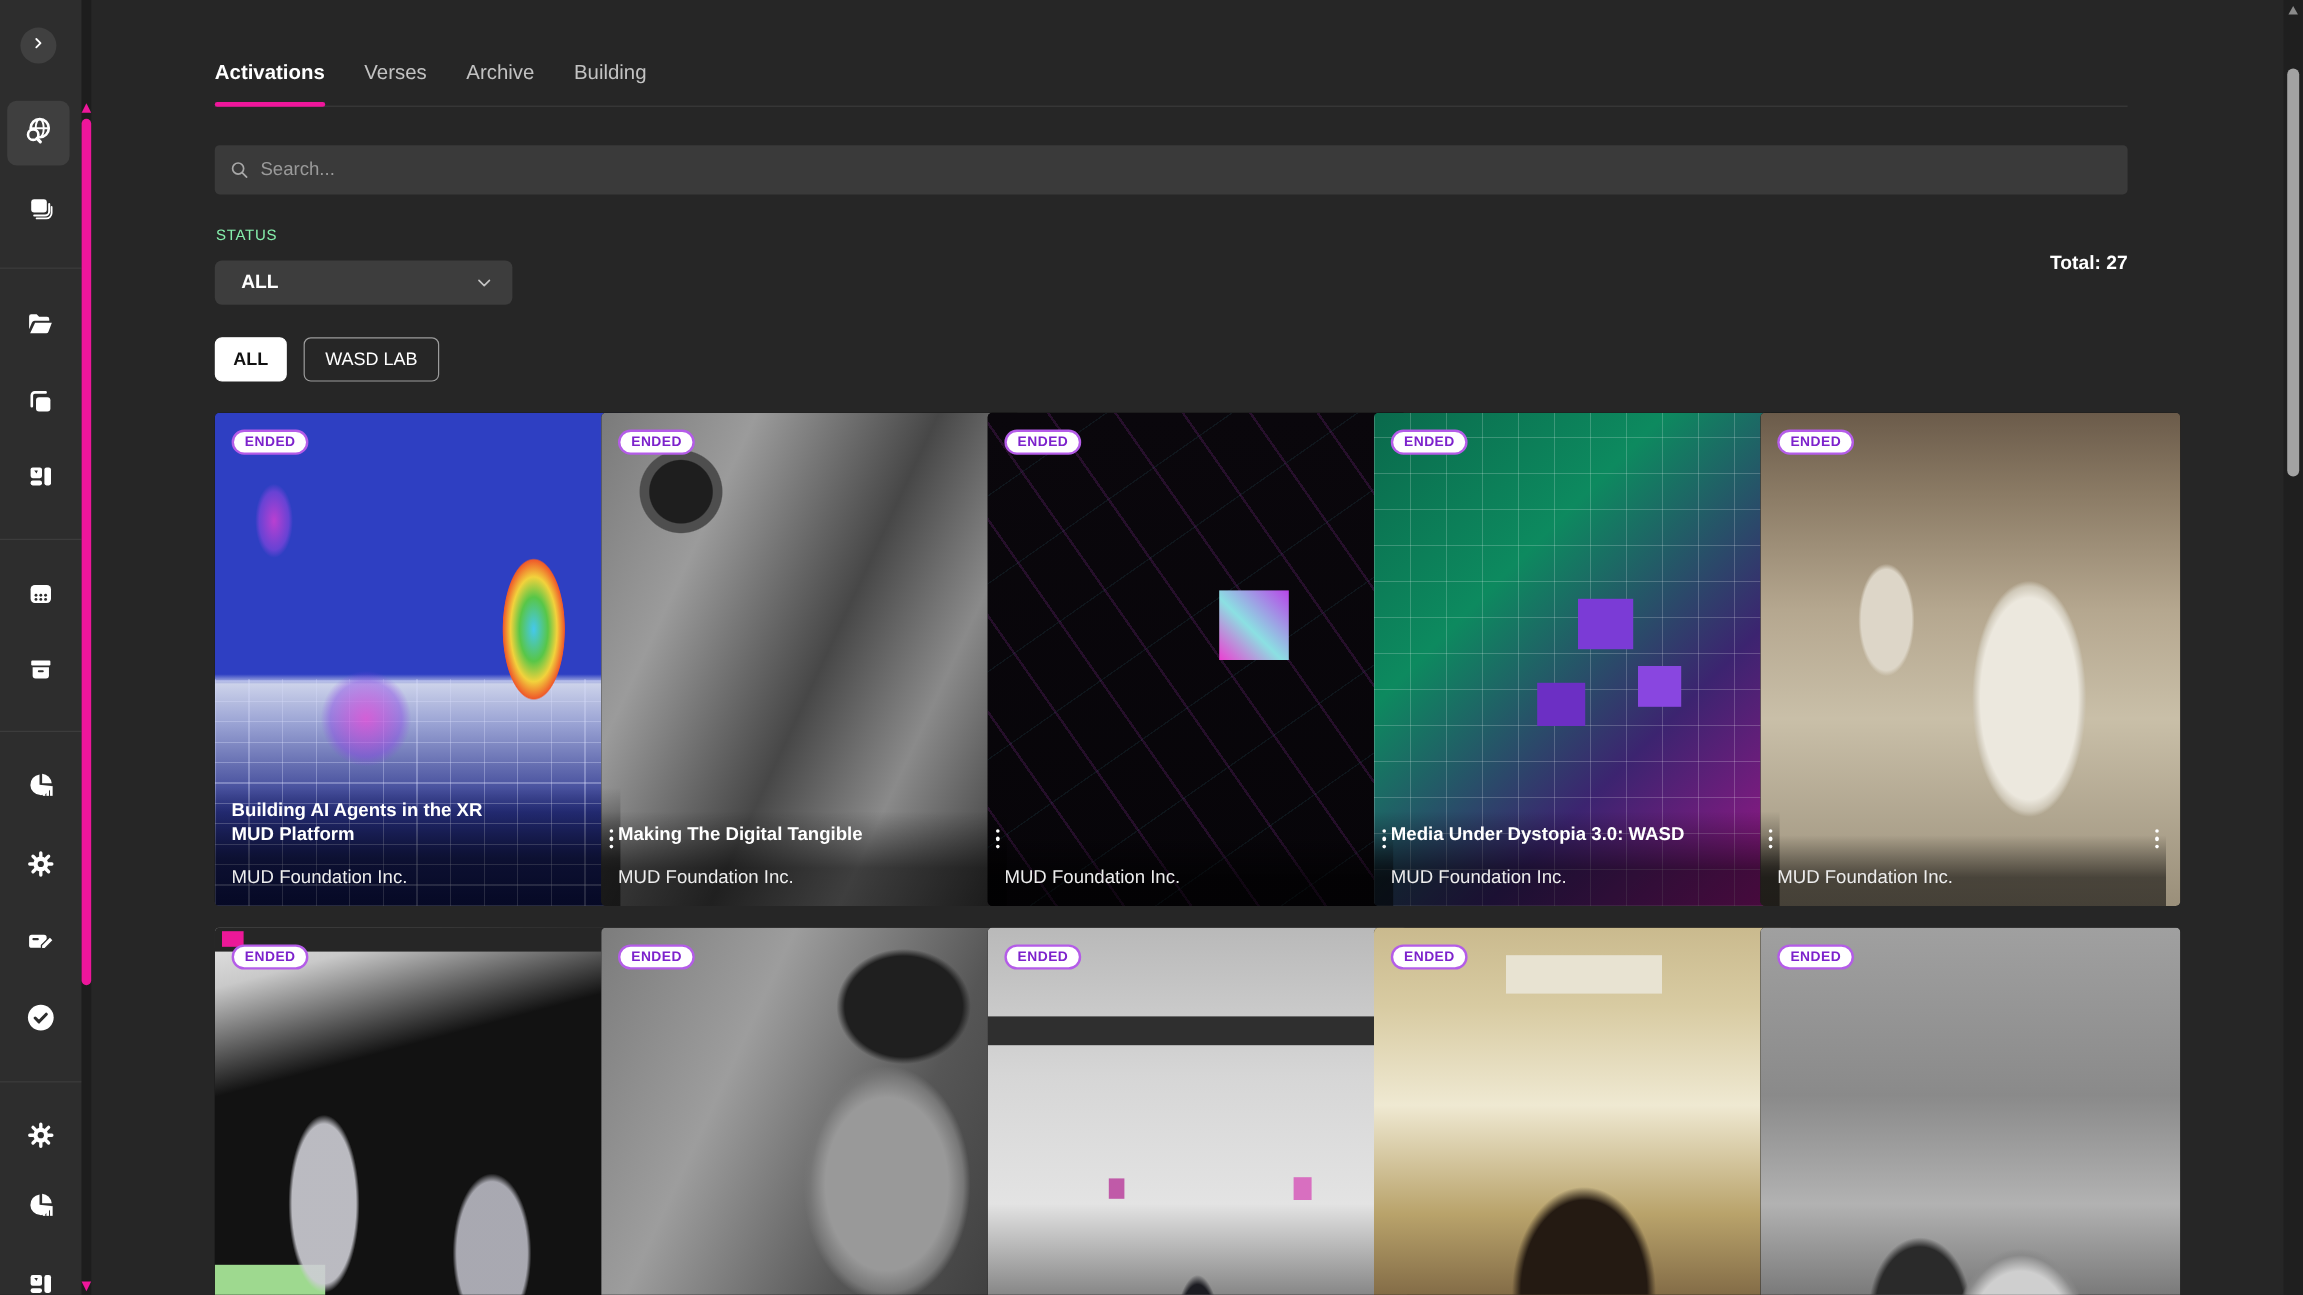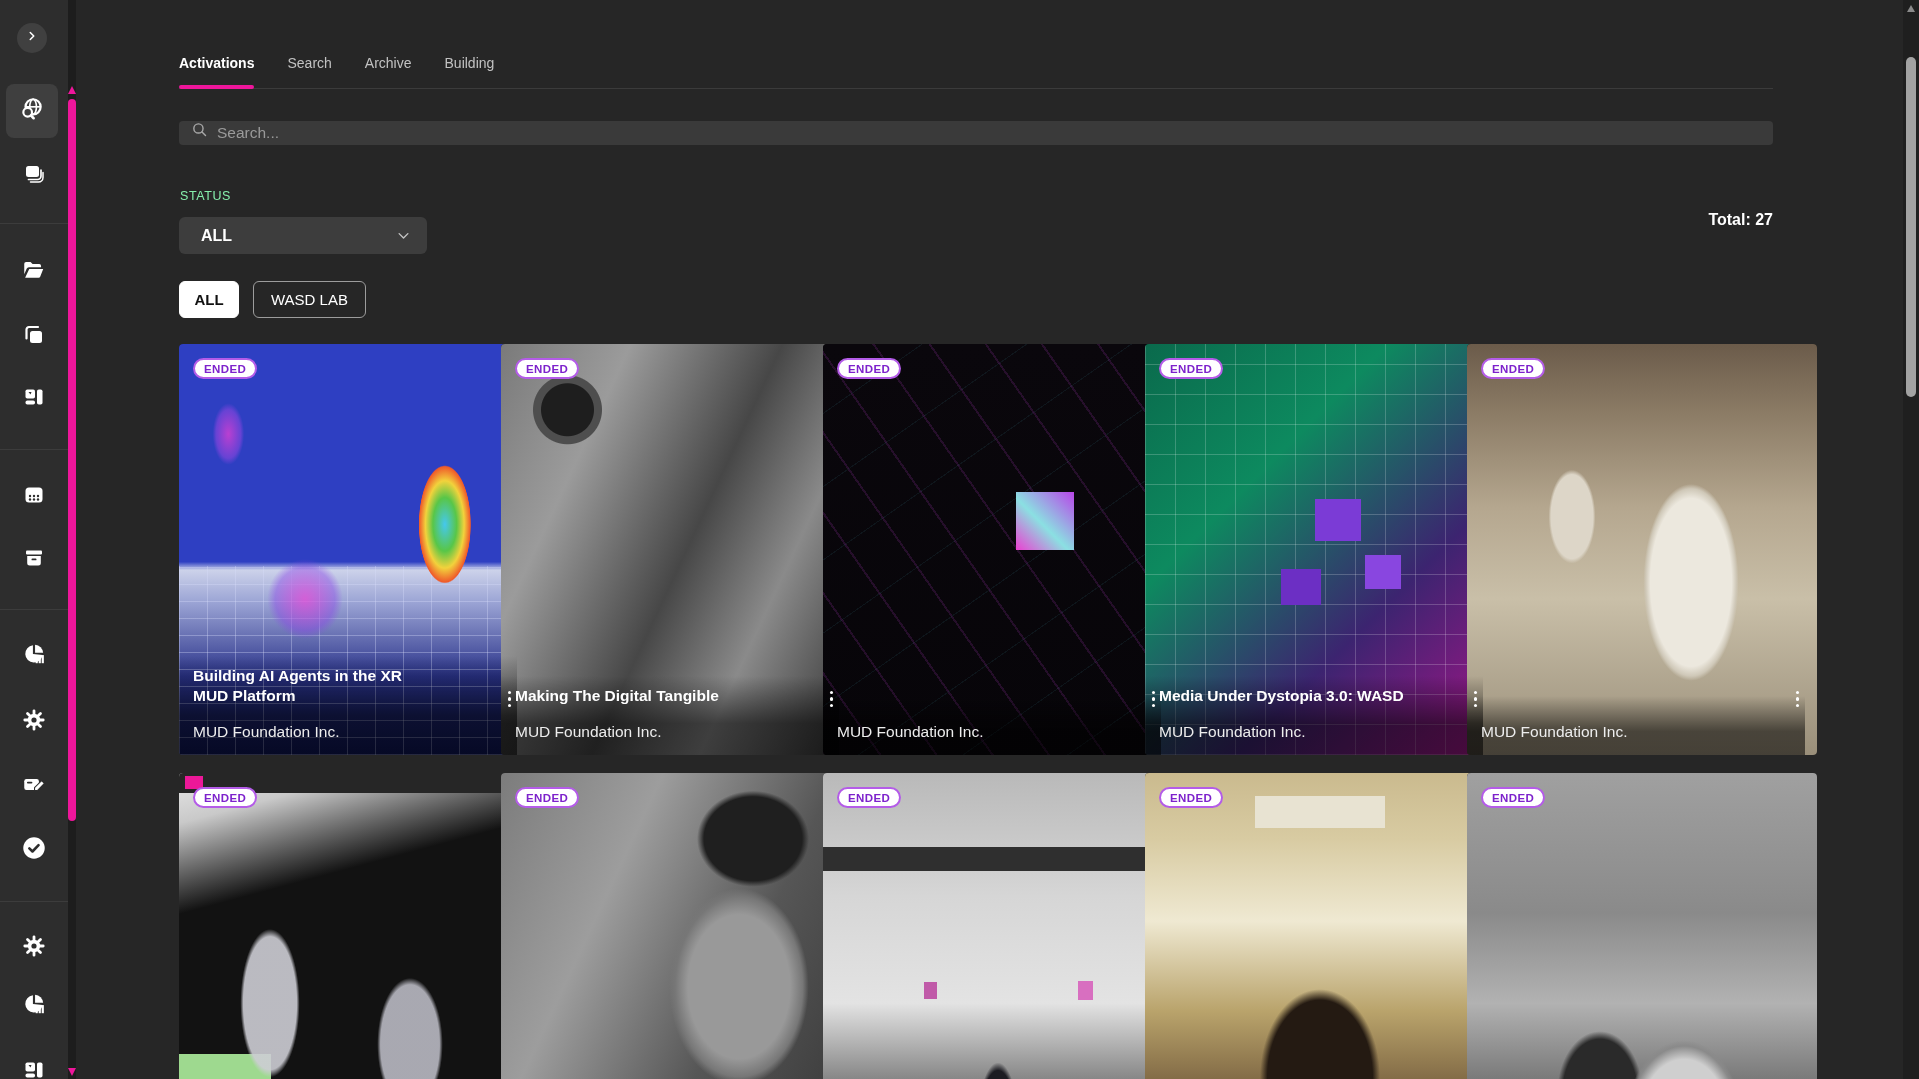--- a/index.html
+++ b/index.html
@@ -67,31 +67,31 @@
   
   .content {
     position:absolute; left:179px; top:0; width:1594px; height:1079px;
   }
 
   .tabs {
     position:absolute; top:0; left:0; width:1594px; height:89px;
     display:flex; align-items:flex-end; gap:33px; padding-bottom:17px;
     border-bottom:1px solid #3b3b3b;
   }
-  .tab { position:relative; font-size:14px; color:#c2c2c2; cursor:pointer; }
+  .tab { position:relative; font-size:17px; color:#c2c2c2; cursor:pointer; }
   .tab.active { color:#fff; font-weight:700; }
   .tab.active::after {
     content:""; position:absolute; left:0; right:0; bottom:-18px; height:4px;
     background:#ee169b; border-radius:2px;
   }
 
   .searchbar {
-    position:absolute; top:121px; left:0; width:1594px; height:24px;
+    position:absolute; top:121px; left:0; width:1594px; height:41px;
     background:#3a3a3a; border-radius:4px;
-    display:flex; padding:0 12px; gap:9px;
+    display:flex; align-items:center; padding:0 12px; gap:9px;
   }
   .searchbar input {
     flex:1; background:transparent; border:none; outline:none;
     color:#e8e8e8; font-size:15.5px; font-family:"Liberation Sans", sans-serif;
   }
   .searchbar input::placeholder { color:#9a9a9a; }
 
   .status-label {
     position:absolute; top:189px; left:1px;
     font-size:12.5px; color:#86efac; letter-spacing:.6px;
@@ -409,21 +409,21 @@
 
 <div class="rscroll-track">
   <div class="rscroll-up"></div>
   <div class="rscroll-thumb"></div>
 </div>
 
 <main class="content">
 
   <nav class="tabs">
     <span class="tab active">Activations</span>
-    <span class="tab">Search</span>
+    <span class="tab">Verses</span>
     <span class="tab">Archive</span>
     <span class="tab">Building</span>
   </nav>
 
   <div class="searchbar">
     <span style="display:flex">
       <svg width="17" height="17" viewBox="0 0 24 24">
           <circle cx="10.5" cy="10.5" r="6.5" fill="none" stroke="#a8a8a8" stroke-width="2"></circle>
           <path d="M15.5 15.5L20.5 20.5" stroke="#a8a8a8" stroke-width="2" stroke-linecap="round"></path>
         </svg>

